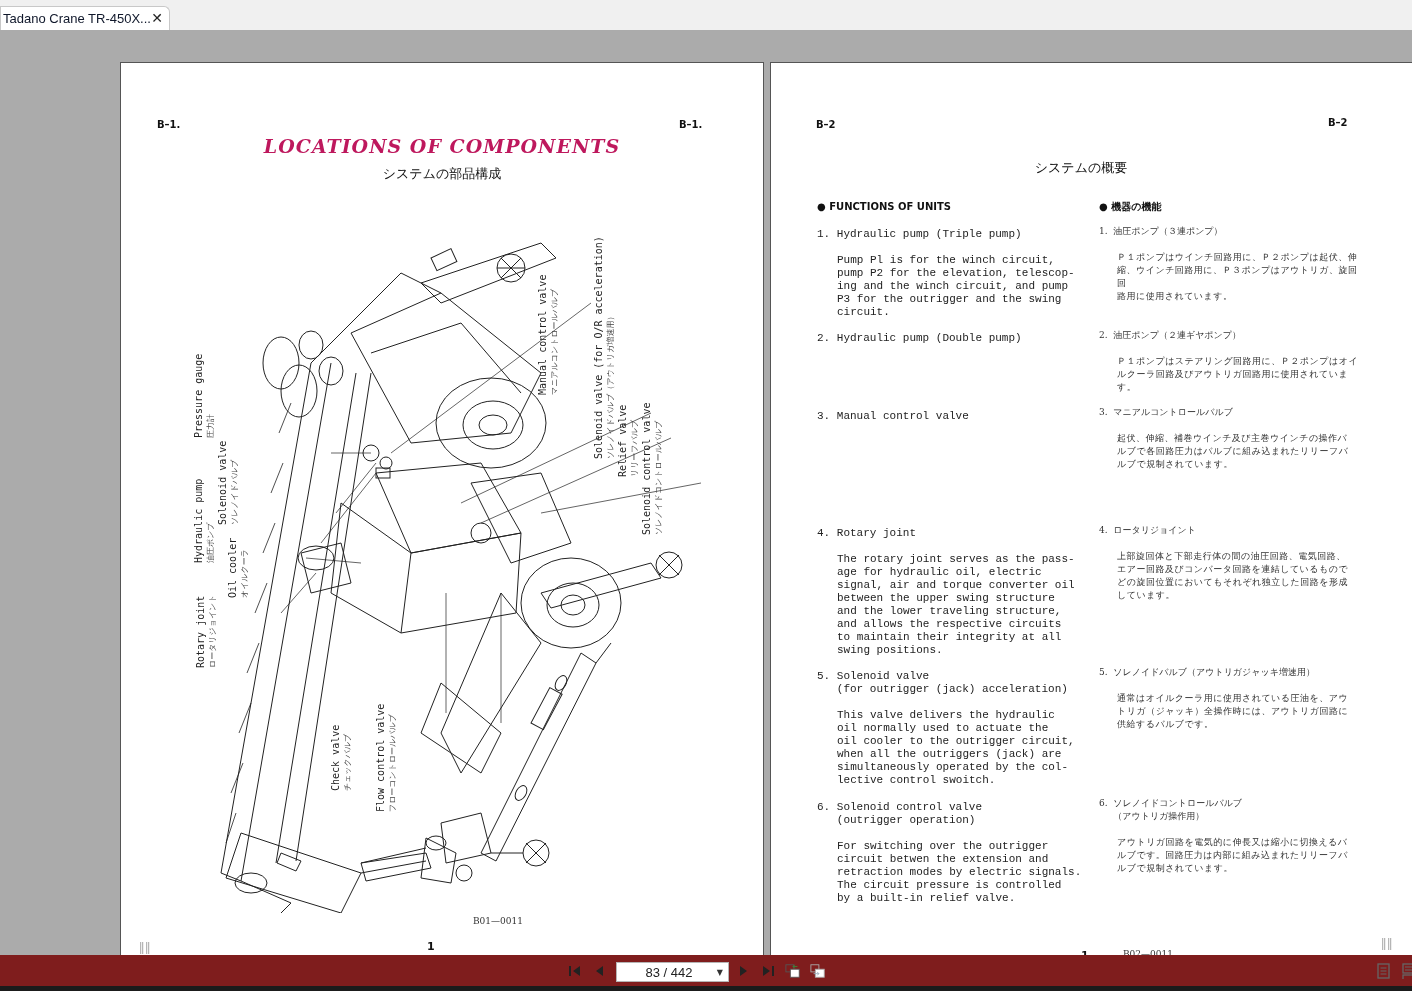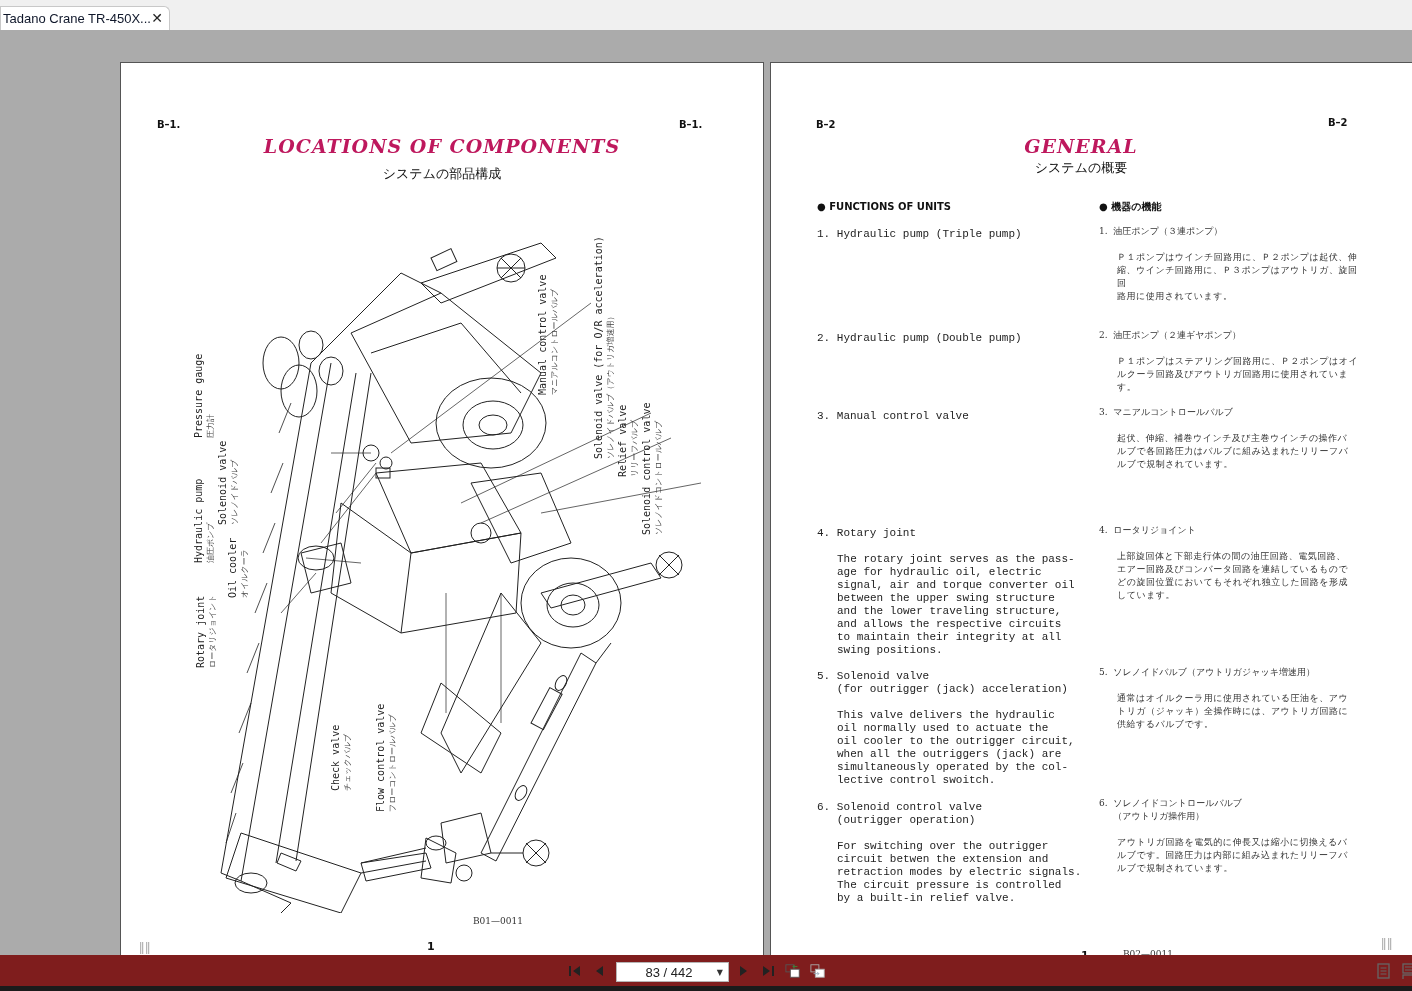--- a/index.html
+++ b/index.html
@@ -174,29 +174,33 @@
     </div>
 
     <div class="sig" style="left:18px;top:878px;">∥∥</div>
     <div class="footer-num" style="left:306px;top:877px;">1</div>
     <div class="footer-code" style="left:352px;top:853px;">B01—0011</div>
   </div>
 
   <div class="page" id="page-right">
     <div class="sec" style="left:45px;top:56px;">B–2</div>
     <div class="sec" style="left:557px;top:54px;">B–2</div>
-    <div class="title-en" style="top:72px;left:0;width:620px;">GENERAL</div>
     <div class="title-jp" style="top:96px;left:0;width:620px;">システムの概要</div>
 
     <div class="heading" style="left:46px;top:138px;">●  FUNCTIONS  OF  UNITS</div>
     <div class="heading" style="left:328px;top:137px;">●  機器の機能</div>
 
     <div class="col-en">
       <div class="item" style="top:0px;">
         <div class="item-title">1. Hydraulic pump (Triple pump)</div>
+        <div class="item-body">Pump Pl is for the winch circuit,
+pump P2 for the elevation, telescop-
+ing and the winch circuit, and pump
+P3 for the outrigger and the swing
+circuit.</div>
       </div>
       <div class="item" style="top:104px;">
         <div class="item-title">2. Hydraulic pump (Double pump)</div>
       </div>
       <div class="item" style="top:182px;">
         <div class="item-title">3. Manual control valve</div>
       </div>
       <div class="item" style="top:299px;">
         <div class="item-title">4. Rotary joint</div>
         <div class="item-body">The rotary joint serves as the pass-

